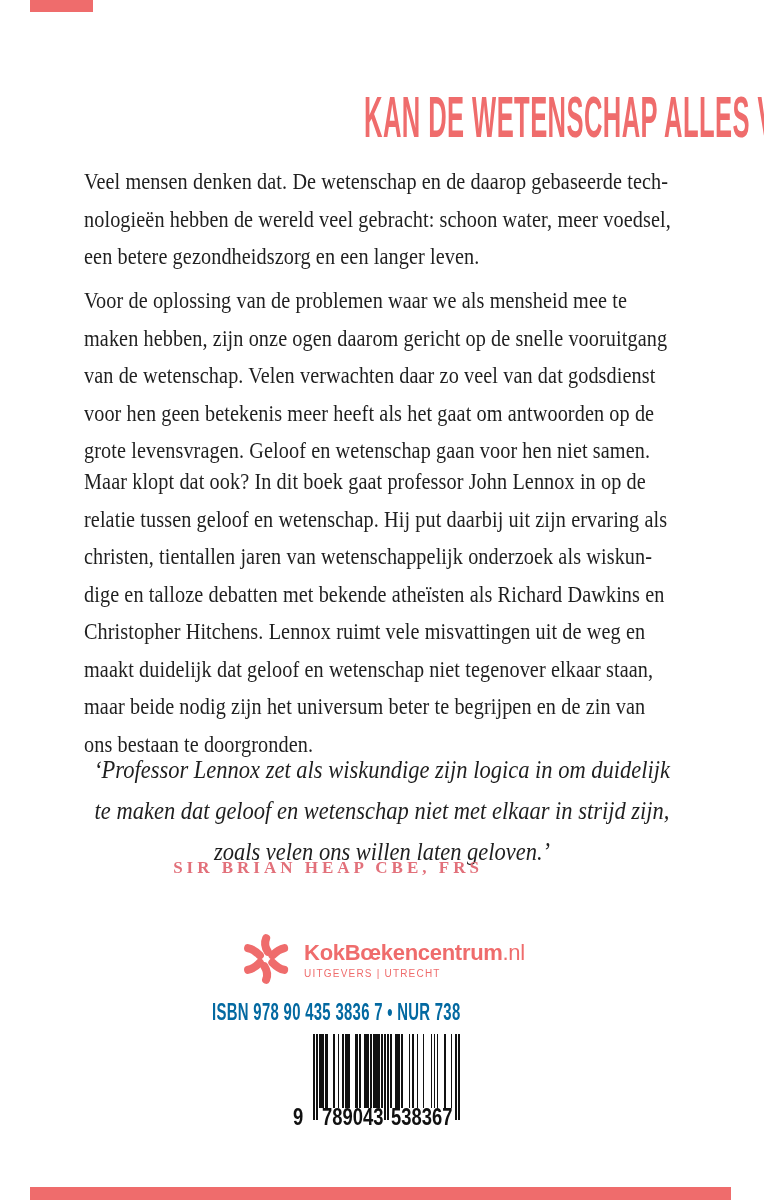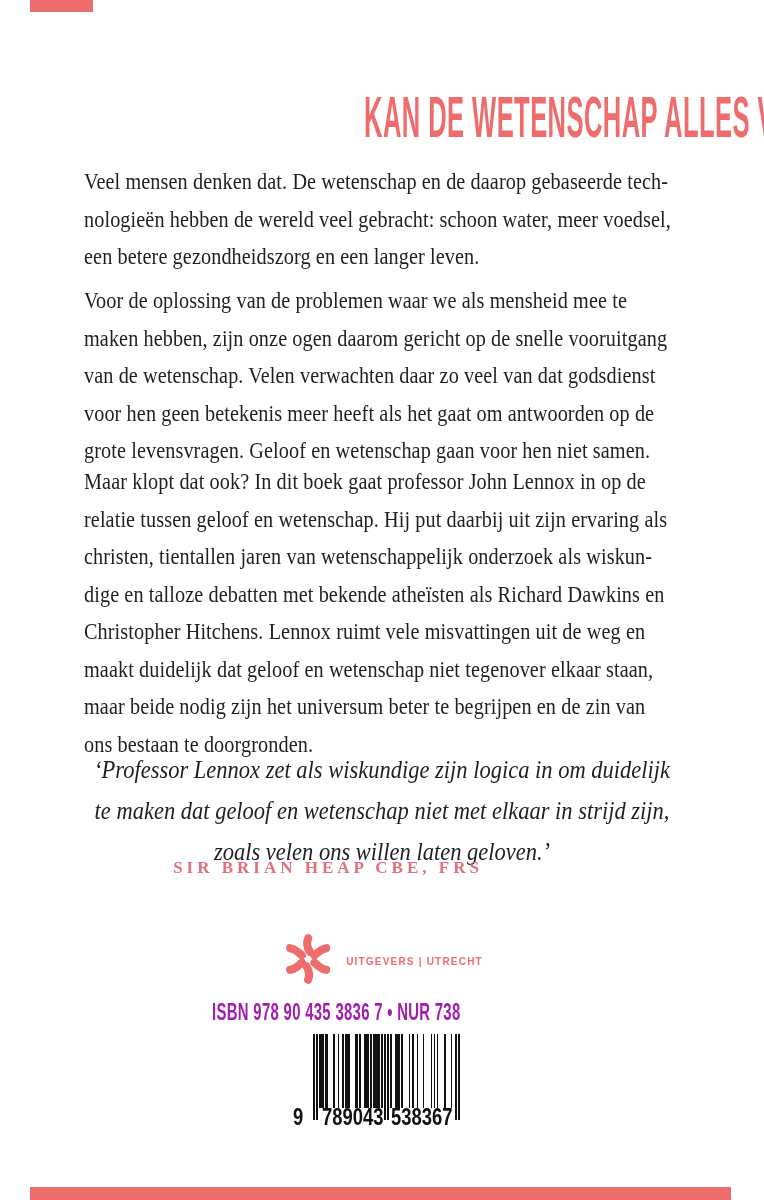--- a/index.html
+++ b/index.html
@@ -57,29 +57,29 @@
   .logo-text{display:flex;flex-direction:column;}
   .brand-line{
     font-family:"Liberation Sans", sans-serif;
     font-size:22px;line-height:24px;color:var(--accent-pink,#ef6c6c);
     letter-spacing:-0.3px;white-space:nowrap;
   }
   .brand-line .brand{font-weight:700;}
   .brand-line .suffix{font-weight:400;}
   .tagline{
     font-family:"Liberation Sans", sans-serif;
-    font-size:10px;line-height:14px;font-weight:700;letter-spacing:1.2px;
+    font-size:10px;line-height:14px;font-weight:400;letter-spacing:1.2px;
     color:var(--accent-pink,#ef6c6c);margin-top:2px;white-space:nowrap;
   }
 
   
   .isbn{
     left:0;width:672px;top:1000px;text-align:center;white-space:nowrap;
     font-family:"Liberation Sans", sans-serif;font-weight:700;
-    font-size:24px;line-height:24px;color:#a21caf;
+    font-size:24px;line-height:24px;color:#0369a1;
   }
   .isbn>span{display:inline-block;transform:scaleX(0.62);transform-origin:center top;letter-spacing:0.5px;}
 
   
   .barcode-bars{left:313px;top:1034px;display:flex;align-items:flex-start;}
   .barcode-bars .m{width:1.55px;height:74px;flex:none;}
   .barcode-bars .m.b{background:var(--barcode-black,#111111);}
   .barcode-bars .m.b.t{height:86px;}
   .bc-digit{
     top:1106px;font-family:"Liberation Sans", sans-serif;font-weight:600;
@@ -127,20 +127,23 @@
     <svg width="54" height="54" viewBox="0 0 60 60" fill="none" stroke="#ef6c6c" stroke-width="9" stroke-linecap="round">
       <path d="M30,7 Q27,14 32,22"></path>
       <path d="M10,18 Q16,19 23,26"></path>
       <path d="M10,42 Q16,41 23,34"></path>
       <path d="M30,53 Q33,46 28,38"></path>
       <path d="M50,42 Q44,41 37,34"></path>
       <path d="M50,18 Q44,19 37,26"></path>
     </svg>
   </span>
   <span class="logo-text">
+    <span class="brand-line">
+      <span class="brand">KokBœkencentrum</span><span class="suffix">.nl</span>
+    </span>
     <span class="tagline">UITGEVERS | UTRECHT</span>
   </span>
 </div>
 
 <div class="abs isbn">
   <span>ISBN 978 90 435 3836 7 • NUR 738</span>
 </div>
 
 <div class="abs barcode-bars">
     <span class="m b t"></span>

